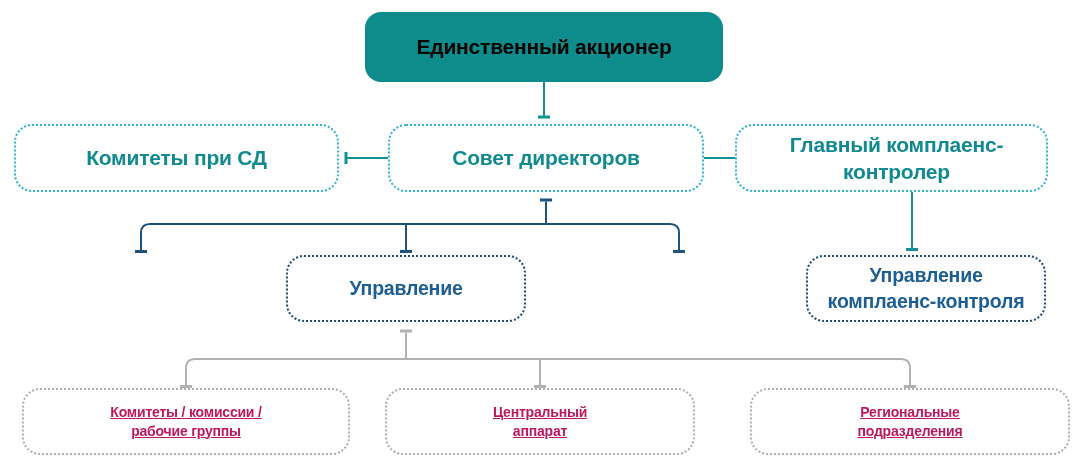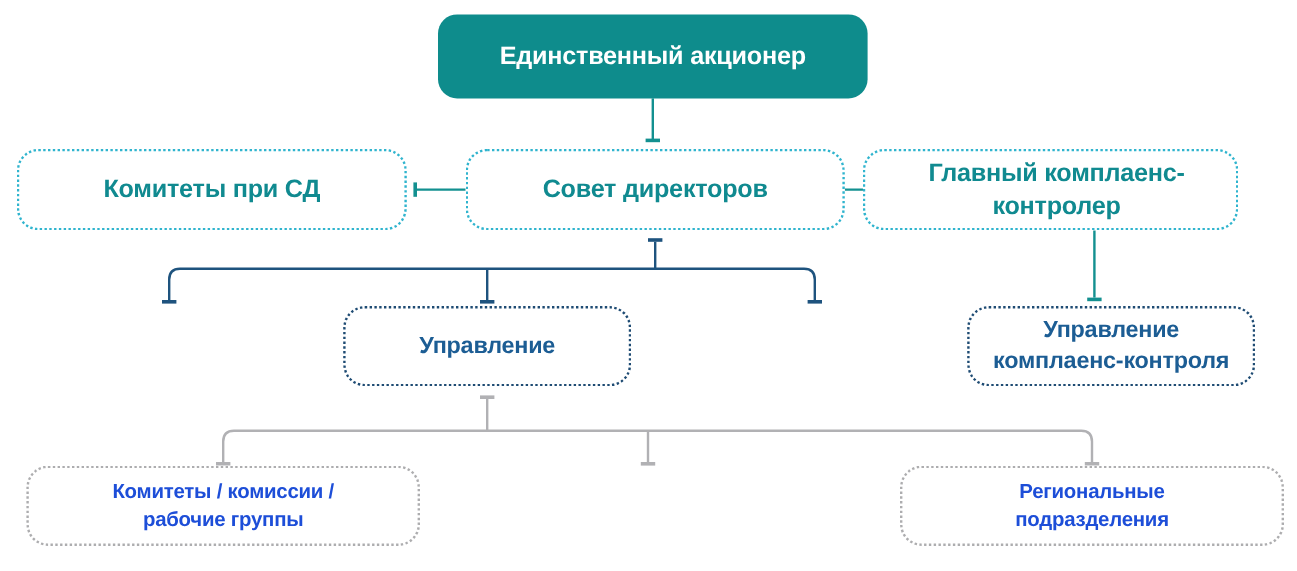--- a/index.html
+++ b/index.html
@@ -39,45 +39,46 @@
     background: #ffffff;
     padding: 4px 12px;
   }
   .node span {
     white-space: pre-line;
     line-height: 1.3;
     letter-spacing: -0.2px;
   }
   .lvl1 {
     background: #0E8C8C;
-    color: #ffffff;
+    color: #000000;
     font-size: 21px;
     border-radius: 16px;
   }
   .lvl2 {
     border: 2px dotted #2FB4CE;
     color: #108A90;
     font-size: 21px;
   }
   .lvl3 {
     border: 2px dotted #1E4B73;
     color: #1C5D94;
     font-size: 19.5px;
   }
   .lvl4 {
     border: 2px dotted #ADADAF;
-    color: #1d4ed8;
-    font-size: 17px;
+    color: #be185d;
+    font-size: 14px;
+    text-decoration: underline;
   }
 
   
   #n-shareholder   { left: 365px; top: 12px;  width: 358px; height: 70px; }
   #n-bod-comm      { left: 14px;  top: 124px; width: 325px; height: 68px; }
   #n-board         { left: 388px; top: 124px; width: 316px; height: 68px; }
-  #n-cco           { left: 719px; top: 124px; width: 313px; height: 68px; padding-left: 22px; }
+  #n-cco           { left: 735px; top: 124px; width: 313px; height: 68px; padding-left: 22px; }
   #n-corp-sec      { left: 24px;  top: 255px; width: 234px; height: 67px; }
   #n-mgmt-board    { left: 286px; top: 255px; width: 240px; height: 67px; }
   #n-int-audit     { left: 558px; top: 255px; width: 242px; height: 67px; }
   #n-compl-dept    { left: 806px; top: 255px; width: 240px; height: 67px; }
   #n-comm-groups   { left: 22px;  top: 388px; width: 328px; height: 67px; }
   #n-central       { left: 385px; top: 388px; width: 310px; height: 67px; }
   #n-regional      { left: 750px; top: 388px; width: 320px; height: 67px; }
 </style>
 </head>
 <body>
@@ -153,19 +154,23 @@
   <div class="node lvl3" id="n-compl-dept">
     <span>Управление
 комплаенс-контроля</span>
   </div>
 
   <div class="node lvl4" id="n-comm-groups">
     <span>Комитеты / комиссии /
 рабочие группы</span>
   </div>
 
+  <div class="node lvl4" id="n-central">
+    <span>Центральный
+аппарат</span>
+  </div>
 
   <div class="node lvl4" id="n-regional">
     <span>Региональные
 подразделения</span>
   </div>
 
 </div>
 
 </body></html>

